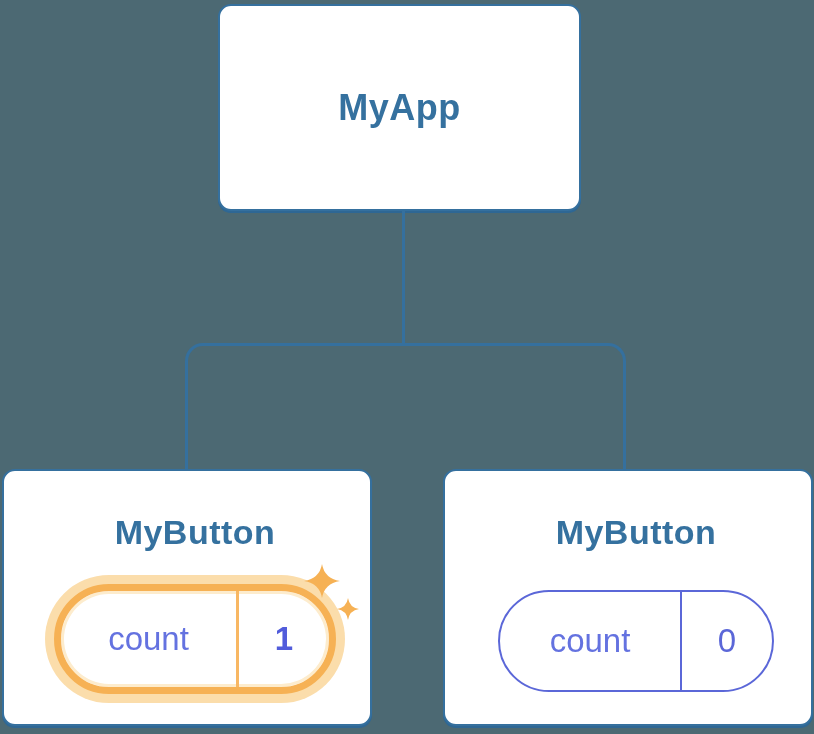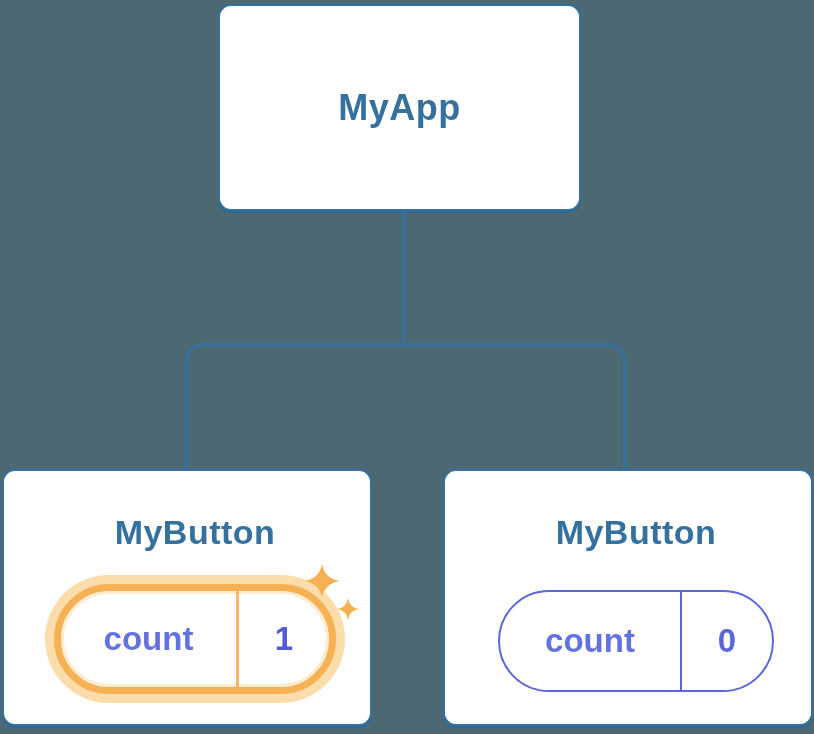--- a/index.html
+++ b/index.html
@@ -93,21 +93,20 @@
     border-radius: 52px;
     width: 276px;
     height: 102px;
     margin-top: 38px;
   }
   .pill .seg {
     display: flex;
     align-items: center;
     justify-content: center;
     font-size: 33px;
-    font-weight: bold;
   }
   .pill .seg-key {
     flex: 1;
     color: #6472e0;
   }
   .pill .seg-val {
     width: 90px;
     color: #5b67d8;
   }
   .pill-active .seg-val {

